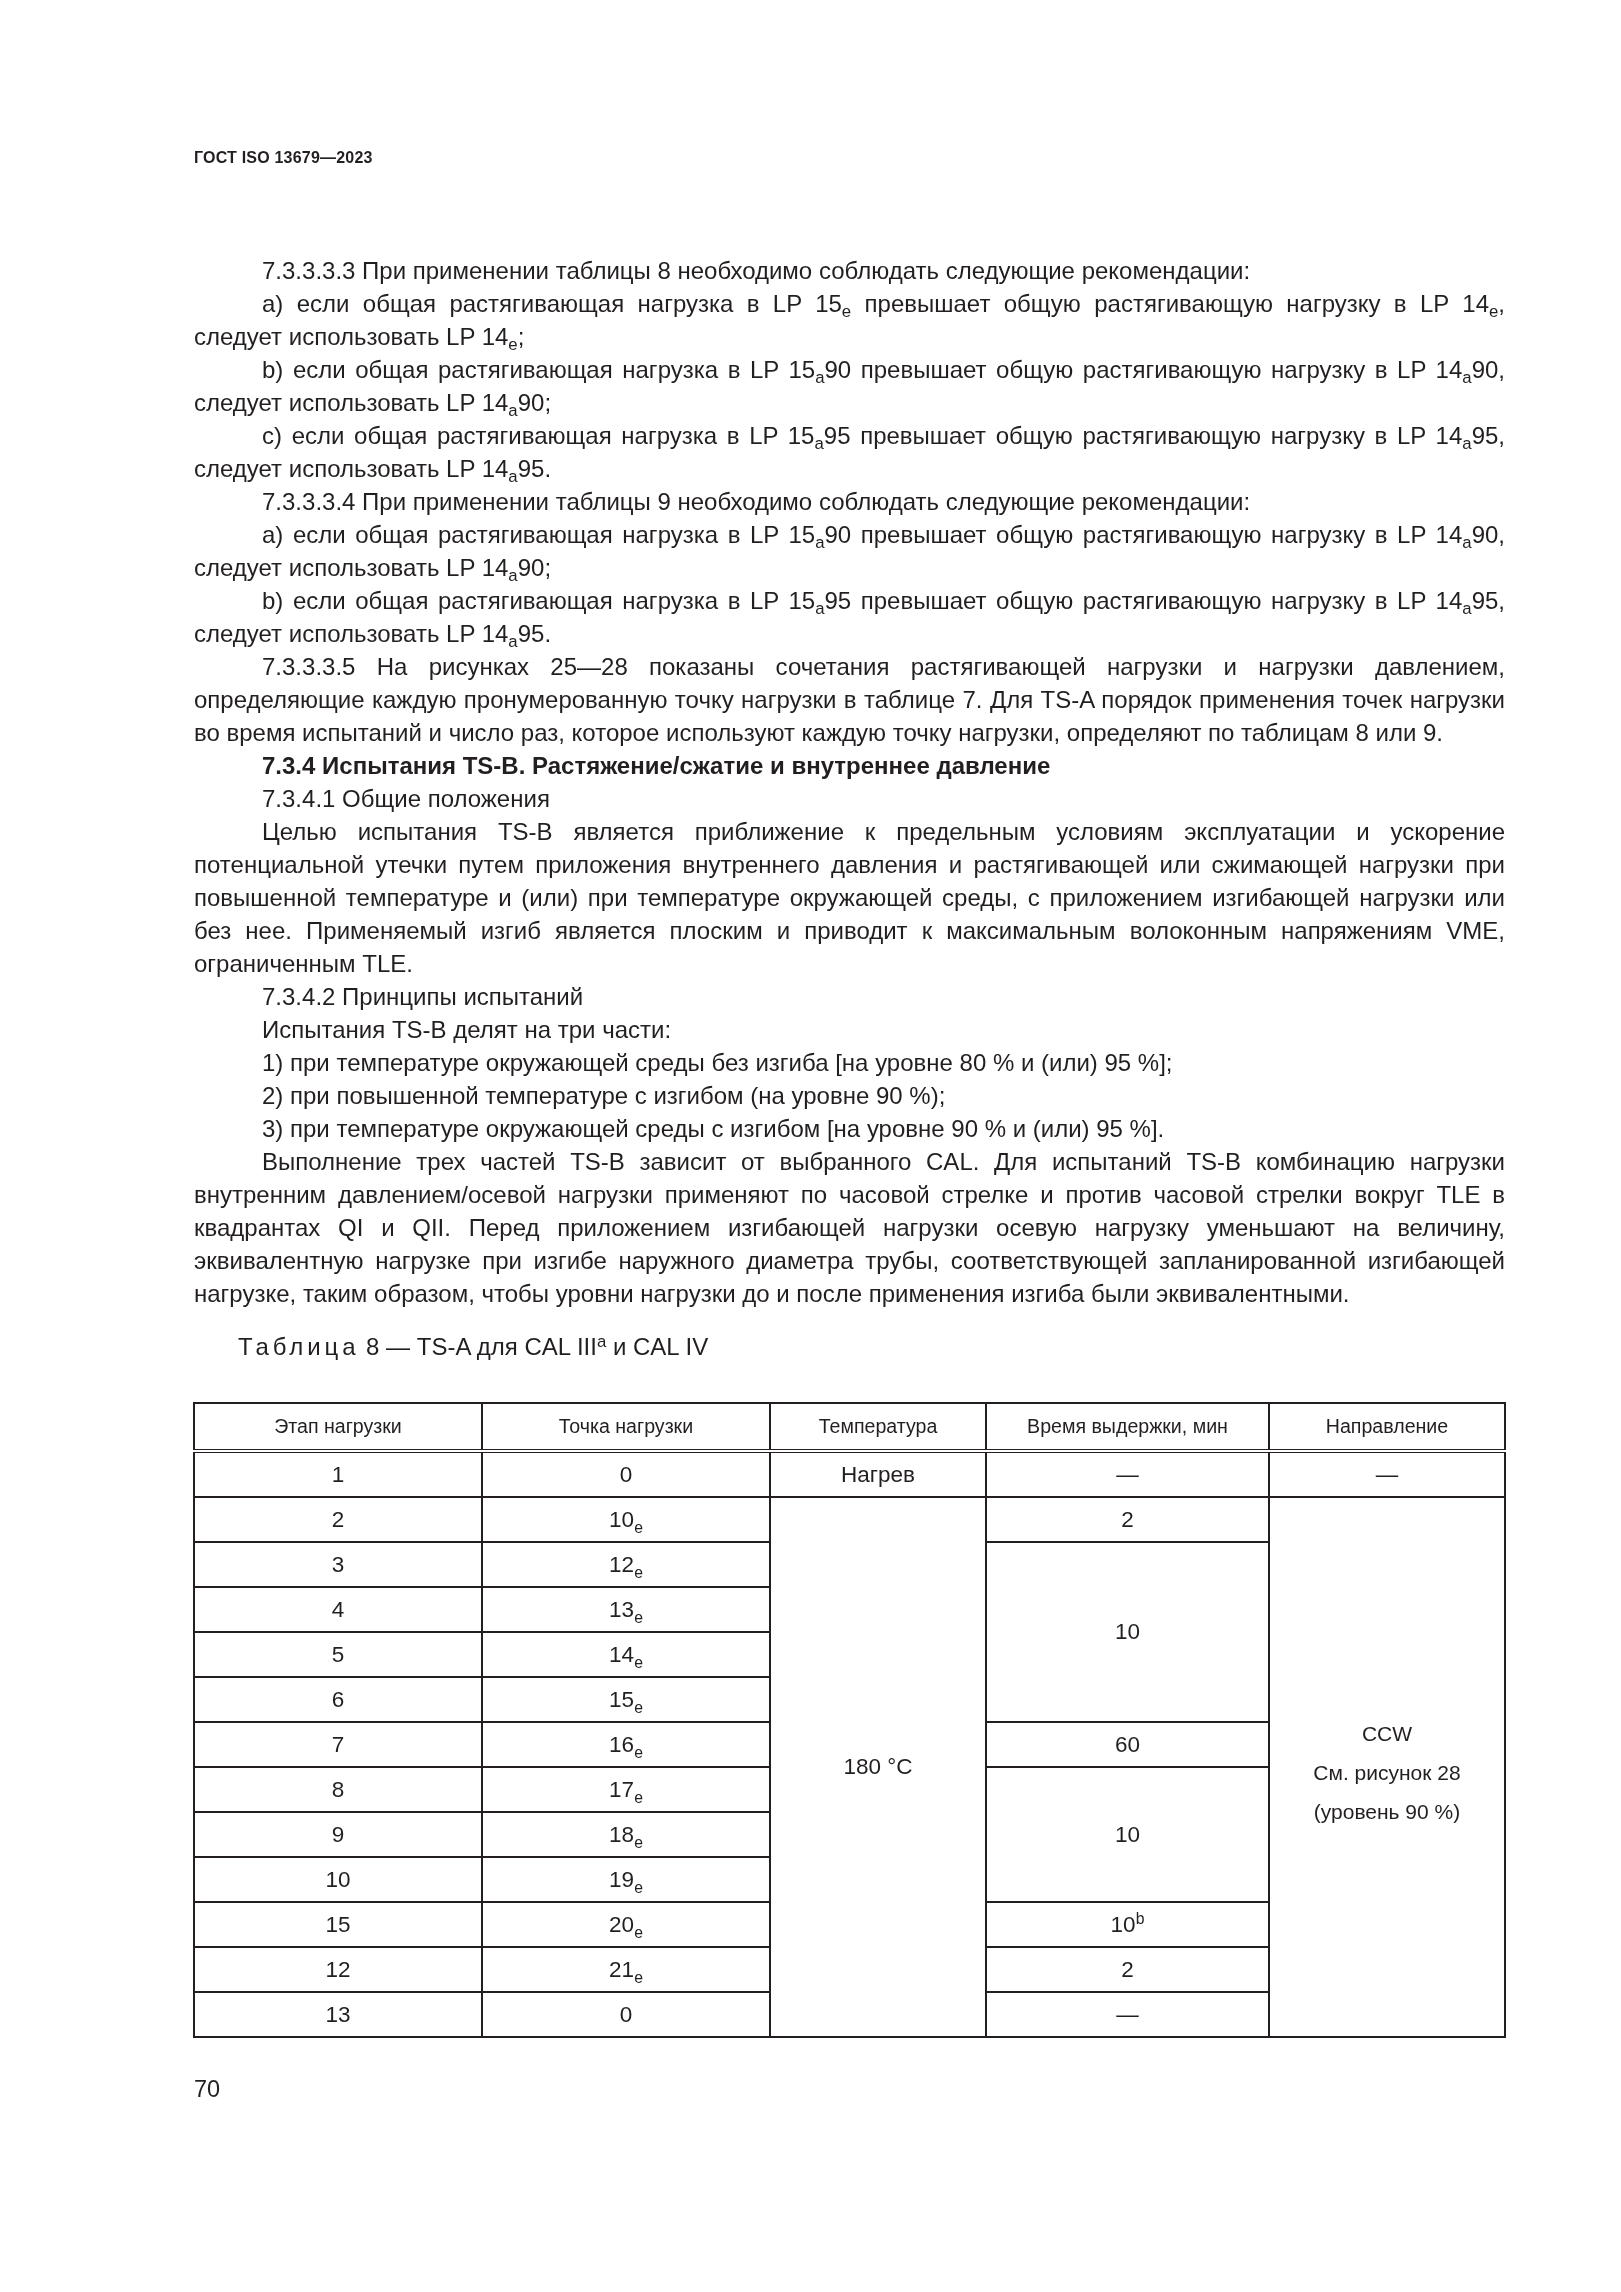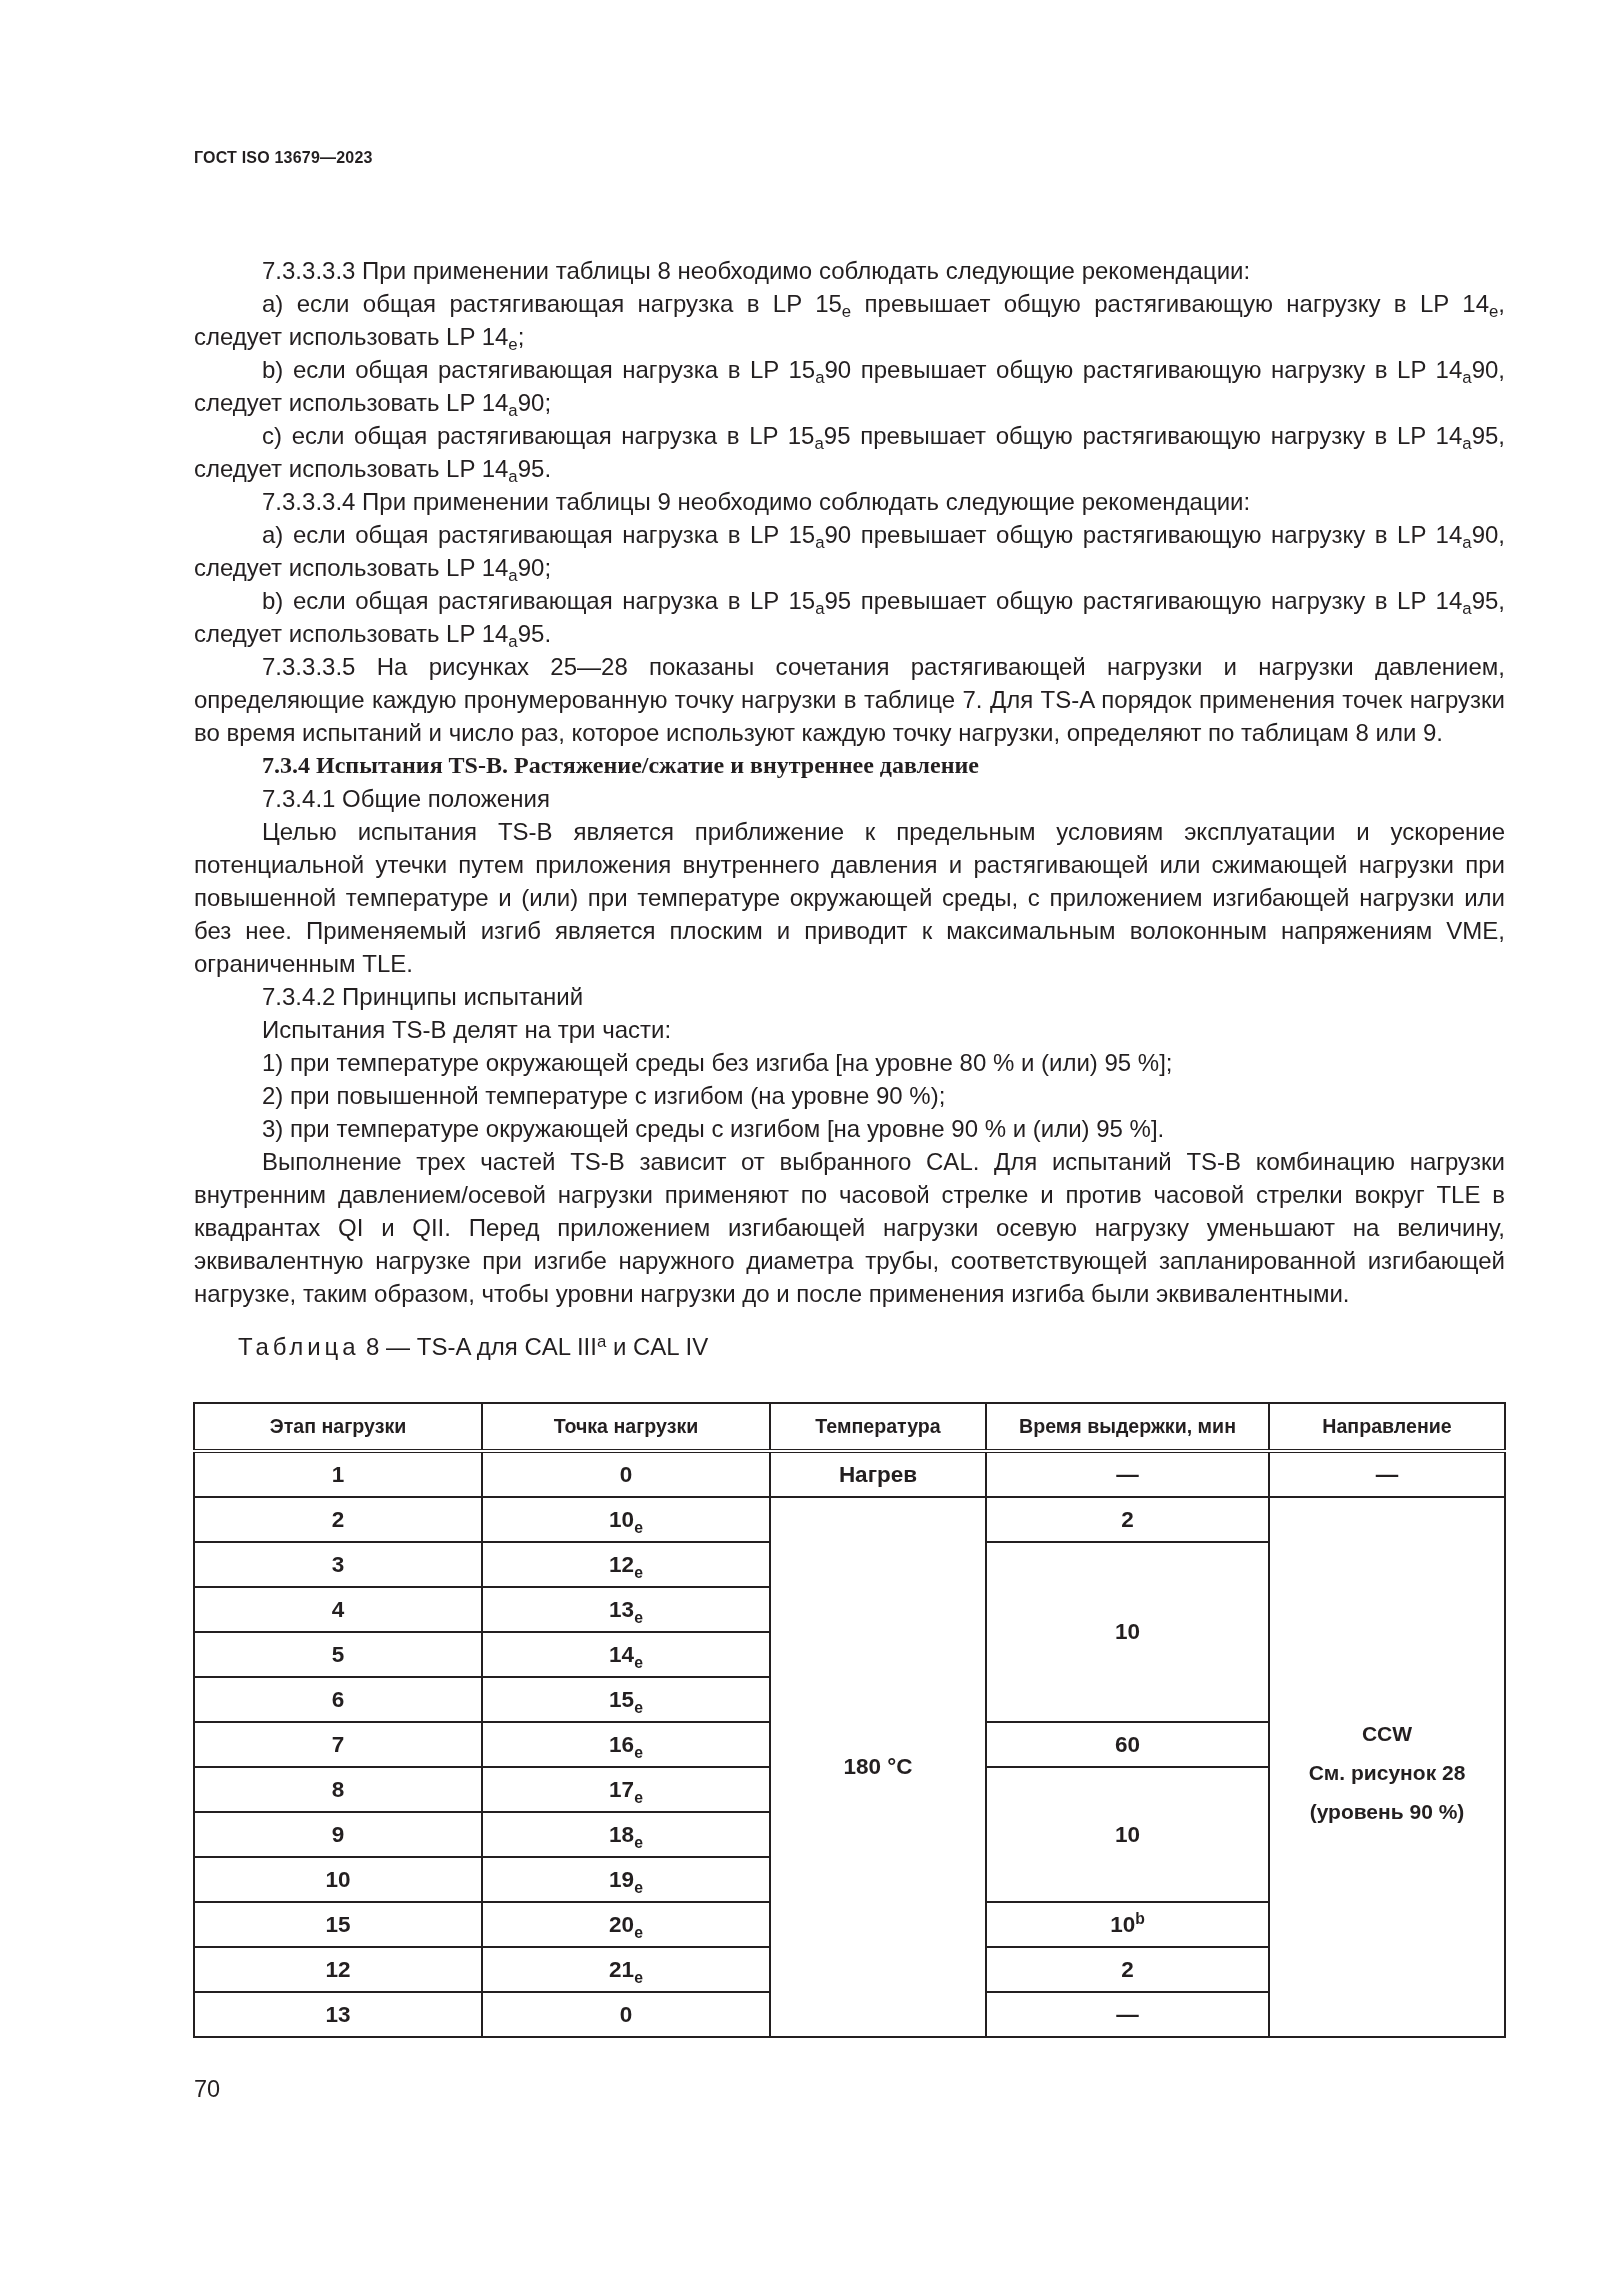--- a/index.html
+++ b/index.html
@@ -11,37 +11,37 @@
   .page-header {
     position: absolute; left: 194px; top: 149px;
     font-size: 16px; font-weight: bold; letter-spacing: 0.2px;
   }
   .body-text {
     position: absolute; left: 194px; top: 218px; width: 1311px;
     font-size: 24px; line-height: 33px; margin-top: 36px;
   }
   .body-text p { margin: 0; text-align: justify; text-align-last: left; }
   .body-text p.indent { text-indent: 68px; }
-  .body-text p.bold { font-weight: bold; font-family: Liberation Serif, serif; }
+  .body-text p.bold { font-weight: bold; }
   .body-text sub { font-size: 70%; vertical-align: -4.9px; line-height: 0; }
   .caption {
     position: absolute; left: 194px; top: 1333px;
     font-size: 24px;
     margin-left: 44px;
   }
   .caption .spaced { letter-spacing: 3.9px; }
   .caption sup { font-size: 70%; vertical-align: 7.8px; line-height: 0; }
   table.data-table {
     position: absolute; left: 193px; top: 1402px;
     width: 1311px; border-collapse: collapse; table-layout: fixed;
     font-size: 22.5px;
   }
   table.data-table th, table.data-table td {
     border: 2.5px solid #231f20; text-align: center; vertical-align: middle;
-    padding: 0; height: 43px; font-weight: bold;
+    padding: 0; height: 43px; font-weight: normal;
   }
   table.data-table th { font-size: 19.6px; height: 45px; border-bottom: 4.9px double #231f20; }
   table.data-table sub { font-size: 70%; vertical-align: -5.9px; line-height: 0; }
   table.data-table sup { font-size: 70%; vertical-align: 7.8px; line-height: 0; }
   .dir-cell div { line-height: 29px; font-size: 21px; margin-top: 10px; }
   .page-number {
     position: absolute; left: 194px; top: 2076px; font-size: 23.5px;
   }
 </style>
 </head>

